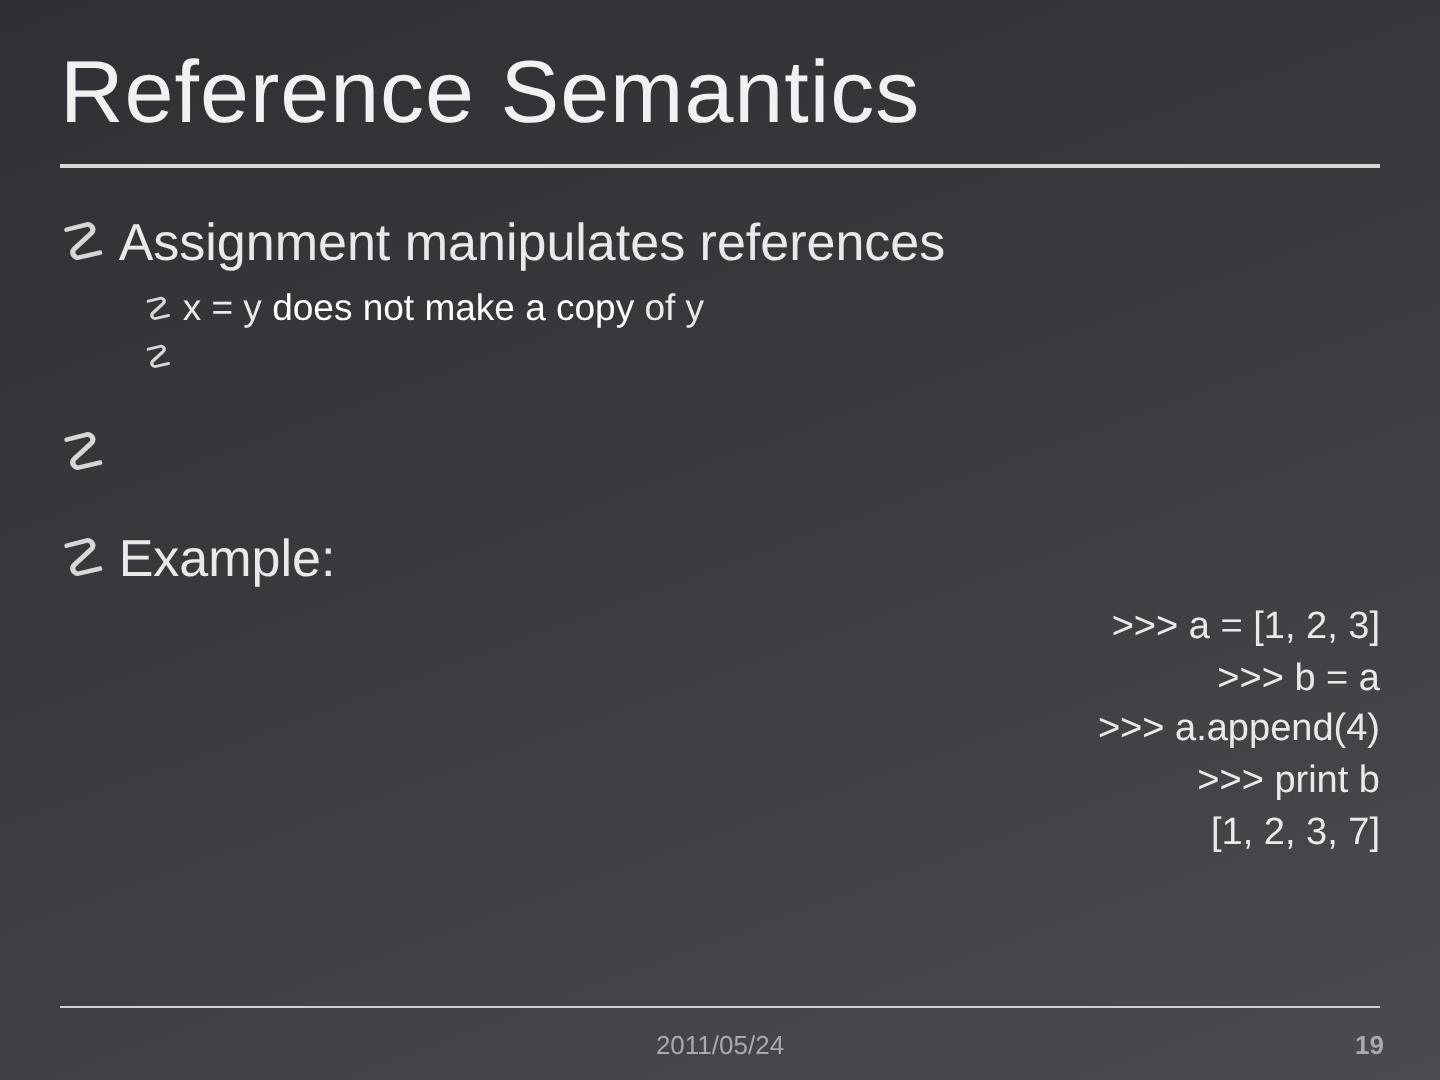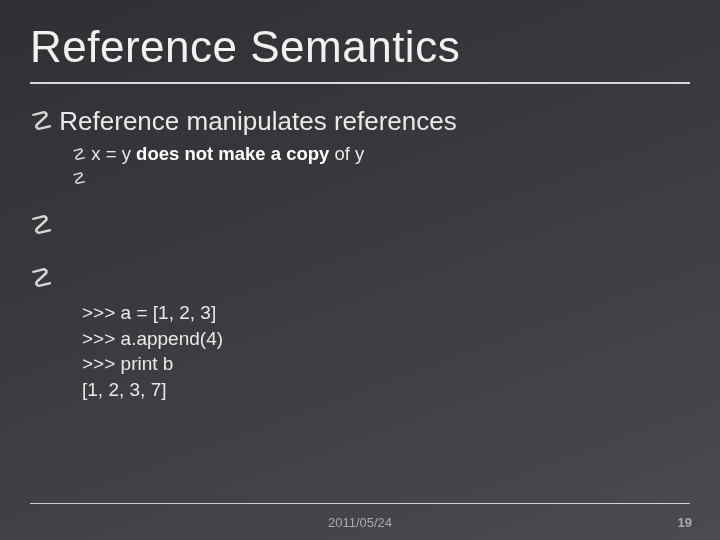--- a/index.html
+++ b/index.html
@@ -41,26 +41,27 @@
   }
   .icon {
     display: inline-block;
     margin-right: 6px;
     font-family: "Segoe UI Symbol", "Arial Unicode MS", sans-serif;
     opacity: 0.9;
   }
   .icon-sm { font-size: 16px; margin-right: 5px; }
   .block { margin-bottom: 22px; }
   .code {
-    margin-left: 52px;
+    margin-left: 80px;
     font-size: 19px;
     line-height: 1.35;
+    text-align: right;
   }
   .code div { white-space: pre; }
-  b { font-weight: 700; color: #fdfdfd; }
+  b { font-weight: 400; color: #fdfdfd; }
   .footer {
     position: absolute;
     bottom: 10px;
     left: 0;
     width: 100%;
     display: flex;
     justify-content: space-between;
     font-size: 13px;
     color: #a9aaad;
     padding: 0 28px;
@@ -80,21 +81,21 @@
 </head>
 <body>
 
 <div class="slide">
 
   <h1 class="title">Reference Semantics</h1>
 
   <div class="block">
     <div class="bullet bullet-lg">
       <span class="icon">☡</span>
-      <span>Reference manipulates references</span>
+      <span>Assignment manipulates references</span>
     </div>
     <div class="sub">
       <span class="icon icon-sm">☡</span>
       <span>
         <span>x = y </span><b>does not make a copy</b><span> of y</span>
       </span>
     </div>
     <div class="sub">
       <span class="icon icon-sm">☡</span>
     </div>
@@ -102,23 +103,25 @@
 
   <div class="block">
     <div class="bullet bullet-lg">
       <span class="icon">☡</span>
     </div>
   </div>
 
   <div class="block">
     <div class="bullet bullet-lg">
       <span class="icon">☡</span>
+      <span>Example:</span>
     </div>
     <div class="code">
       <div>&gt;&gt;&gt; a = [1, 2, 3]</div>
+      <div>&gt;&gt;&gt; b = a</div>
       <div>&gt;&gt;&gt; a.append(4)</div>
       <div>&gt;&gt;&gt; print b</div>
       <div>[1, 2, 3, 7]</div>
     </div>
   </div>
 
   <hr class="hr-bottom">
 
   <div class="footer">
     <span class="date">2011/05/24</span>

